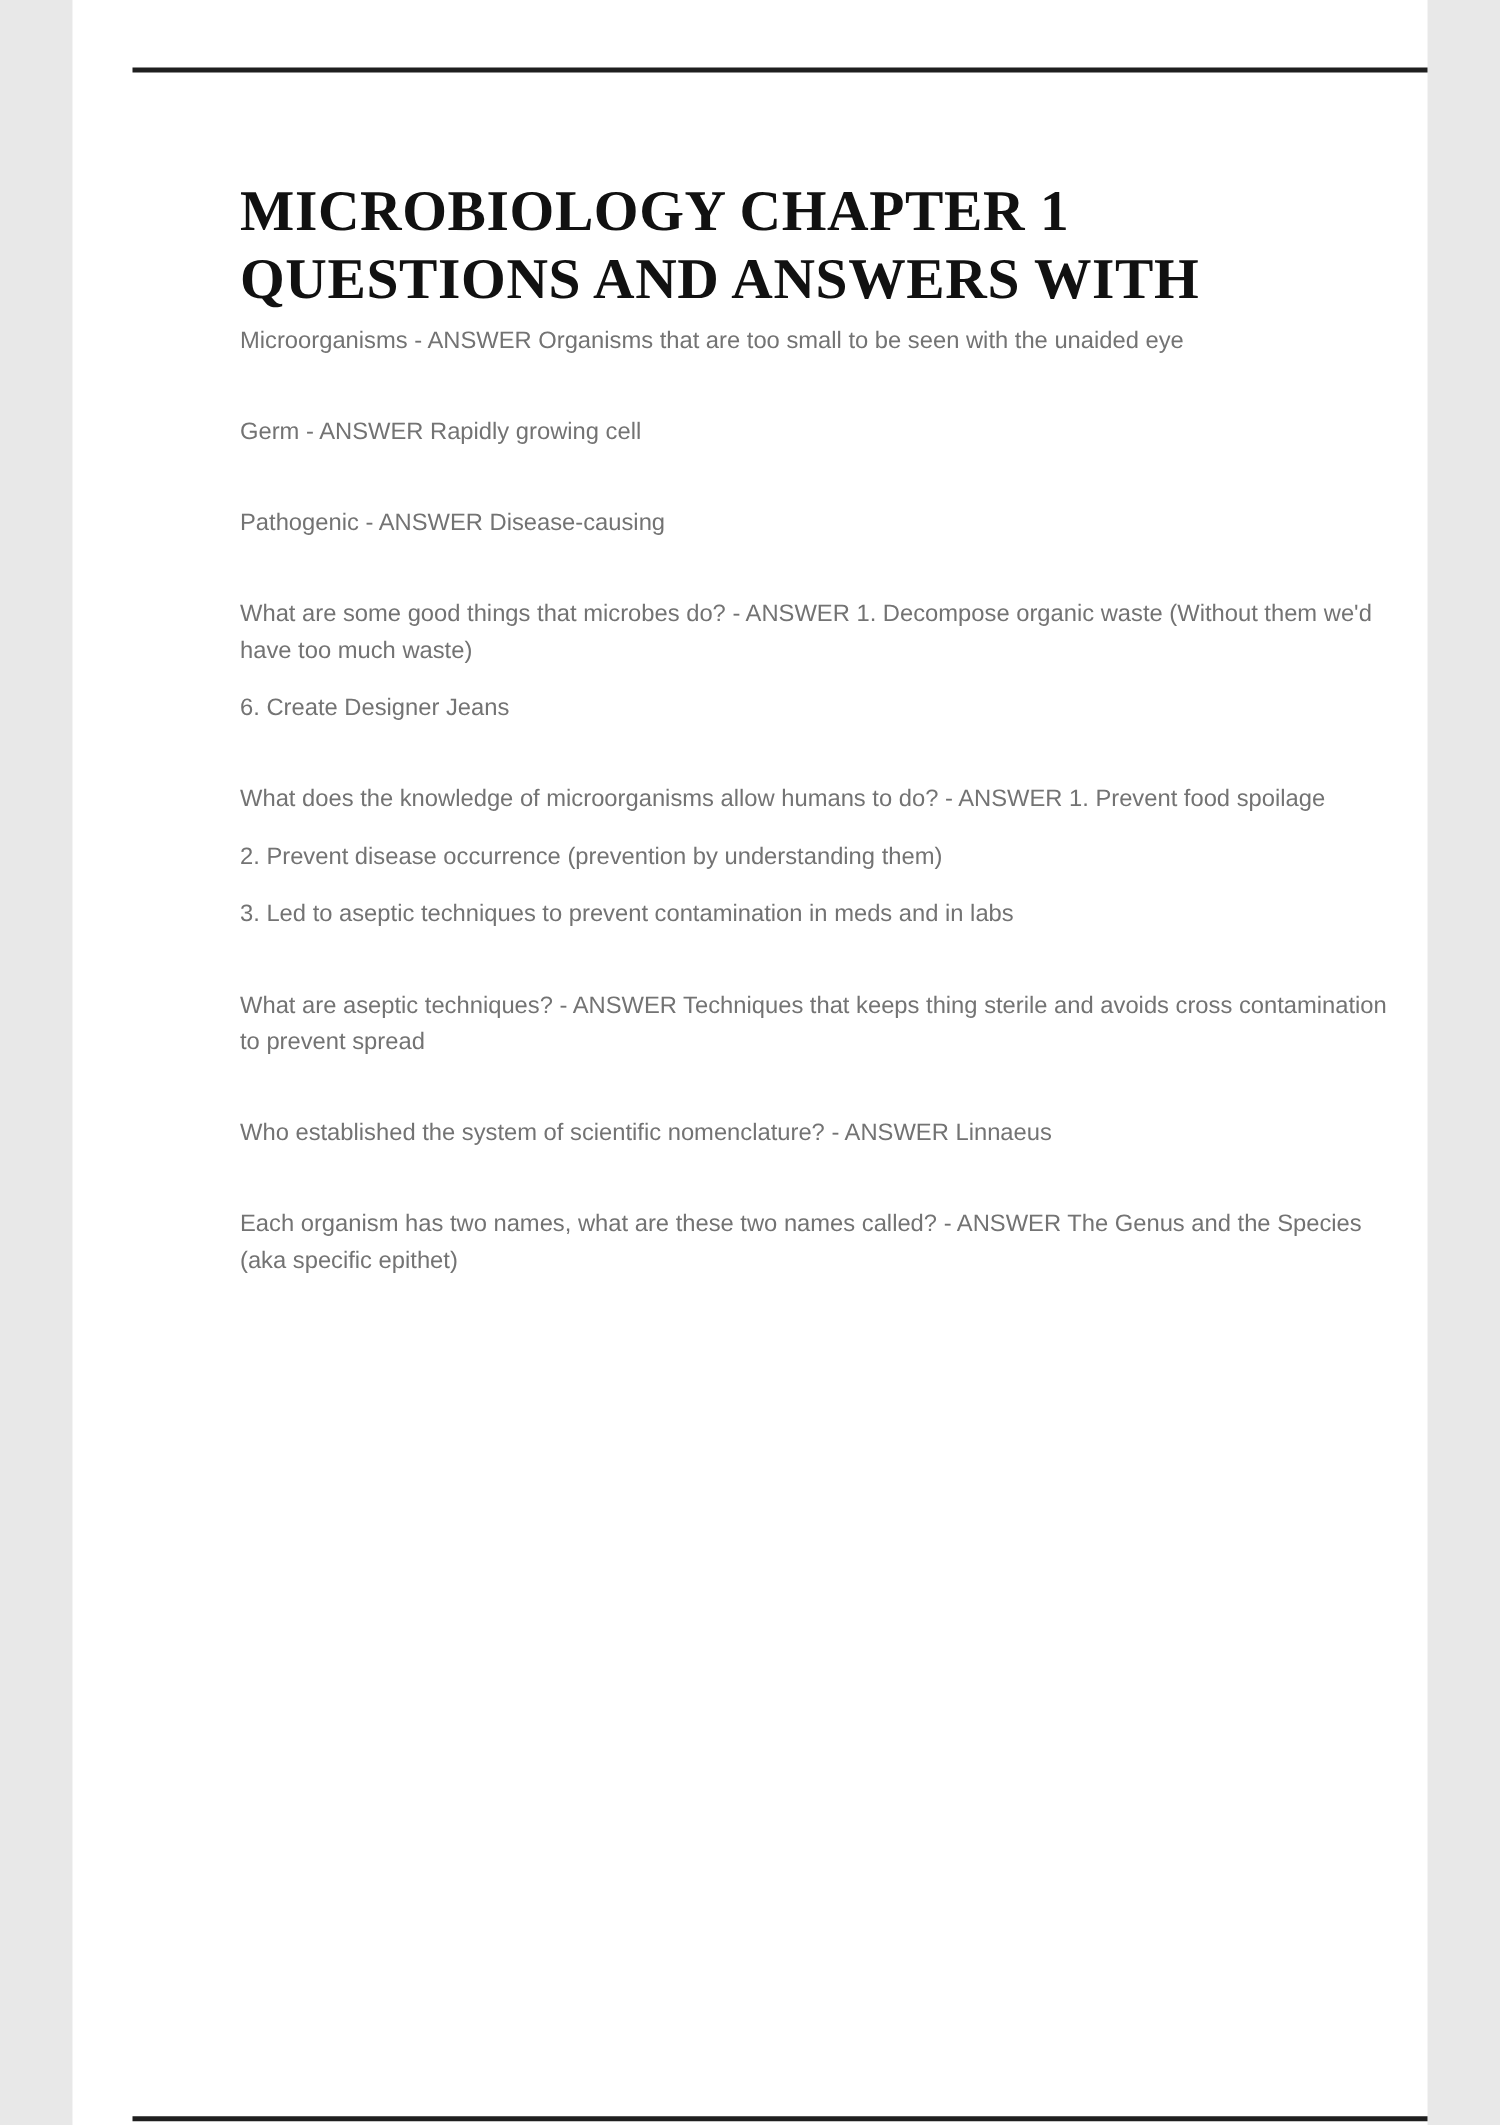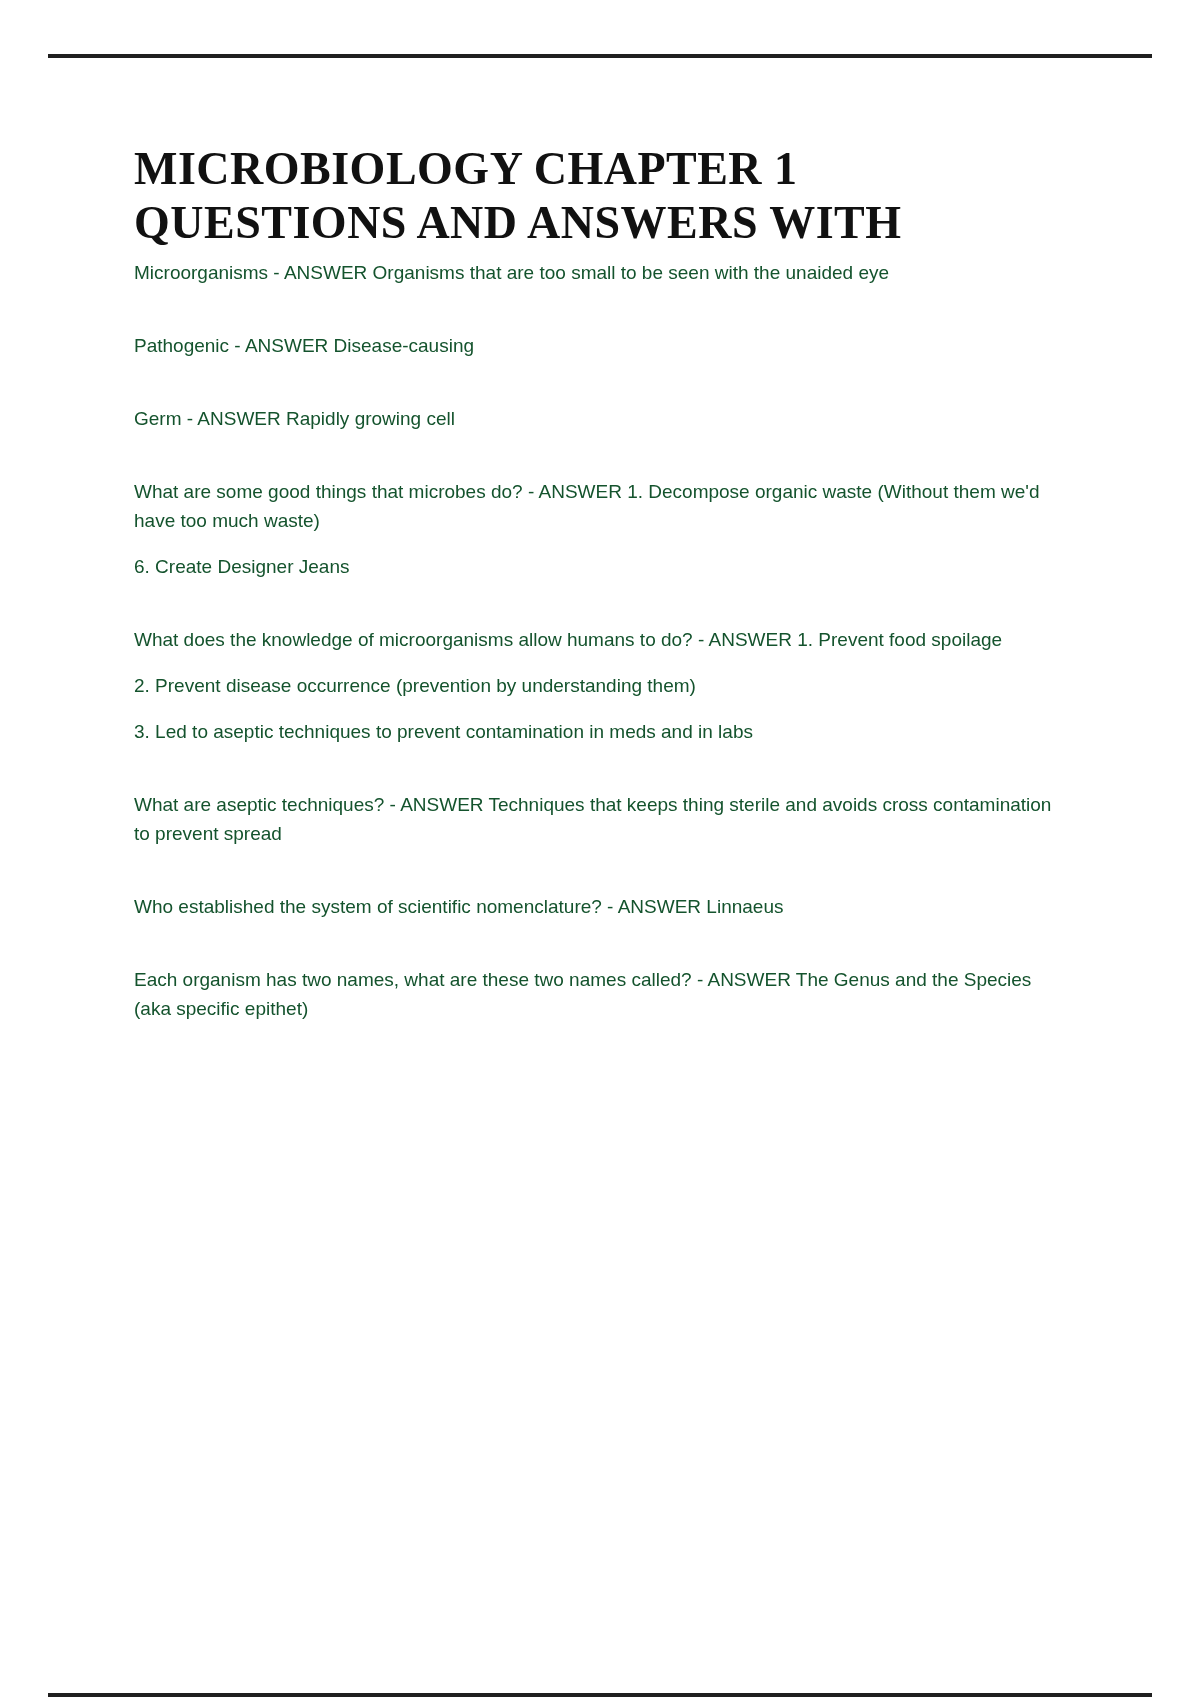--- a/index.html
+++ b/index.html
@@ -1,19 +1,19 @@
 <!DOCTYPE html>
 <html><head>
 <meta charset="utf-8">
 <style>
   * { margin: 0; padding: 0; box-sizing: border-box; }
   html, body { background: #e8e8e8; }
   .page {
     position: relative;
-    width: 1200px;
+    width: 1084px;
     height: 1700px;
     background: #ffffff;
     margin: 0 auto;
     overflow: hidden;
     font-family: "Liberation Sans", sans-serif;
   }
   .rule {
     position: absolute;
     left: 48px;
     width: 1104px;
@@ -34,40 +34,40 @@
     font-size: 46px;
     line-height: 54px;
     color: #111111;
     letter-spacing: 0.5px;
     margin-bottom: 8px;
   }
   .doc-title .title-line { display: block; }
   .para {
     font-size: 19px;
     line-height: 29px;
-    color: #14532d;
+    color: #737373;
     margin-bottom: 17px;
   }
   .para.gap { margin-top: 44px; }
 </style>
 </head>
 <body>
 
 <div class="page">
   <div class="rule rule-top"></div>
 
   <div class="content">
     <h1 class="doc-title">
       <span class="title-line">MICROBIOLOGY CHAPTER 1</span>
       <span class="title-line">QUESTIONS AND ANSWERS WITH</span>
     </h1>
     <div id="paragraphs">
         <p class="para">Microorganisms - ANSWER Organisms that are too small to be seen with the unaided eye</p>
+        <p class="para gap">Germ - ANSWER Rapidly growing cell</p>
         <p class="para gap">Pathogenic - ANSWER Disease-causing</p>
-        <p class="para gap">Germ - ANSWER Rapidly growing cell</p>
         <p class="para gap">What are some good things that microbes do? - ANSWER 1. Decompose organic waste (Without them we'd have too much waste)</p>
         <p class="para">6. Create Designer Jeans</p>
         <p class="para gap">What does the knowledge of microorganisms allow humans to do? - ANSWER 1. Prevent food spoilage</p>
         <p class="para">2. Prevent disease occurrence (prevention by understanding them)</p>
         <p class="para">3. Led to aseptic techniques to prevent contamination in meds and in labs</p>
         <p class="para gap">What are aseptic techniques? - ANSWER Techniques that keeps thing sterile and avoids cross contamination to prevent spread</p>
         <p class="para gap">Who established the system of scientific nomenclature? - ANSWER Linnaeus</p>
         <p class="para gap">Each organism has two names, what are these two names called? - ANSWER The Genus and the Species (aka specific epithet)</p>
       </div>
   </div>

